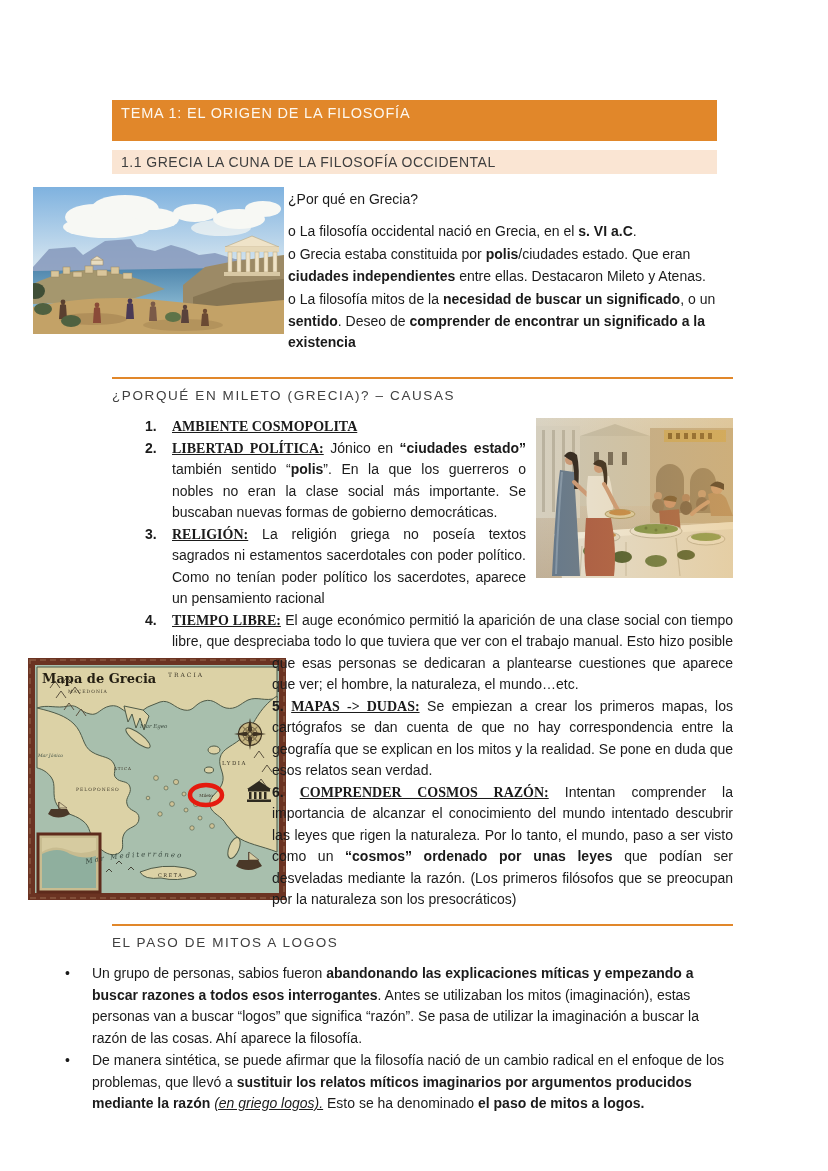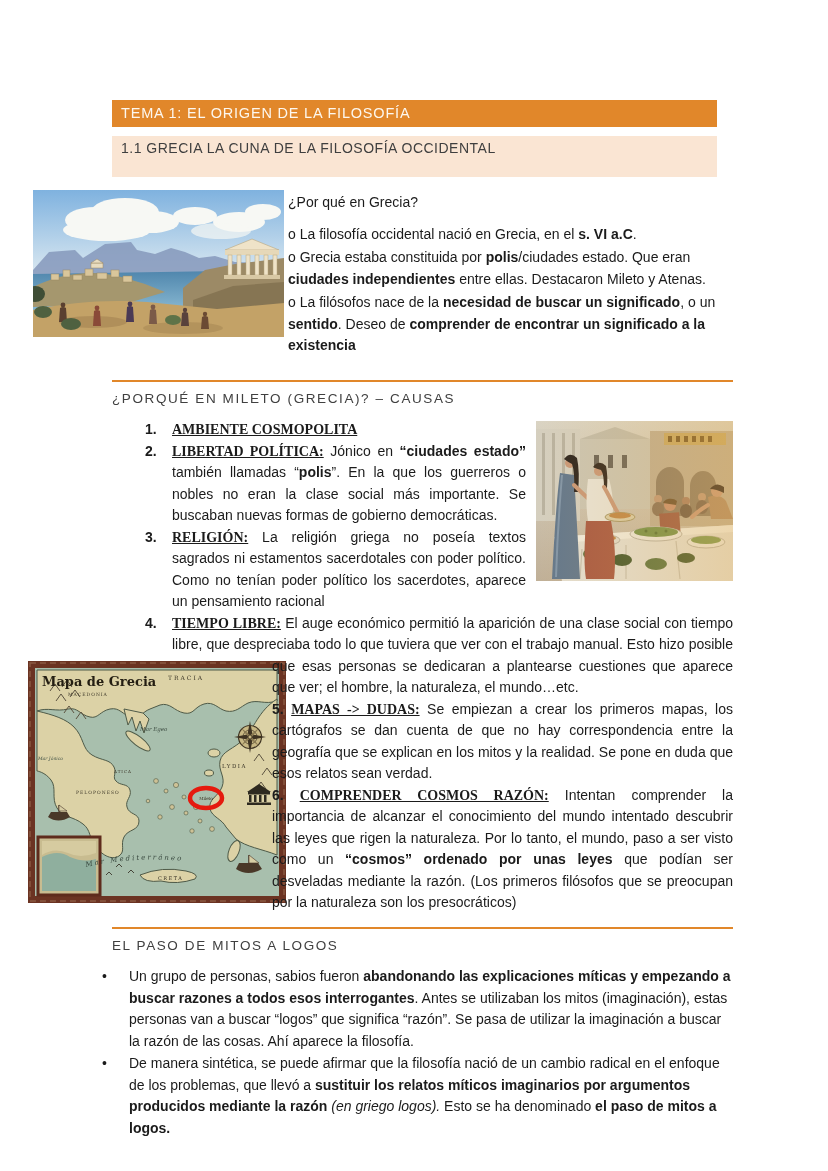--- a/index.html
+++ b/index.html
@@ -1,42 +1,42 @@
 <!DOCTYPE html>
 <html lang="es"><head>
 <meta charset="utf-8">
 <style>
   html,body{margin:0;padding:0;background:#ffffff;}
   .page{
     position:relative;width:828px;height:1171px;box-sizing:border-box;
     background:#ffffff;overflow:hidden;padding-top:100px;
     font-family:"Liberation Sans",sans-serif;font-size:14px;line-height:21.5px;color:#1b1b1b;
   }
-  .h1bar{margin:0 111px 9px 112px;background:#E1872A;height:27px;line-height:27px;
+  .h1bar{margin:0 111px 9px 112px;background:#E1872A;height:41px;line-height:27px;
          padding-left:9px;color:#FDF7EE;font-size:14.5px;letter-spacing:.8px;}
-  .h2bar{margin:0 111px 13px 112px;background:#FAE5D3;height:41px;line-height:25px;
+  .h2bar{margin:0 111px 13px 112px;background:#FAE5D3;height:24px;line-height:25px;
          padding-left:9px;color:#3F3F3F;font-size:14px;letter-spacing:.5px;}
   .intro{margin:0 95px 0 33px;display:flex;gap:4px;}
   .imgbox{flex:0 0 auto;}
   .imgbox svg{display:block;}
   .intro-text{flex:1;padding-top:2px;}
   .q{margin:0 0 10px;}
   .ib{margin:0 0 2px;}
   .rule{margin:21px 95px 0 112px;border-top:2px solid #E1872A;clear:both;}
   .rule.m2{margin-top:13px;}
   h3{margin:6px 95px 10px 112px;font-size:13.5px;font-weight:normal;color:#404040;letter-spacing:1.6px;}
   .causes{margin:0 95px 0 145px;}
   .market{float:right;width:197px;height:160px;margin:2px 0 8px 10px;}
   .cli{padding-left:27px;text-align:justify;margin:0;}
   .num{display:inline-block;width:27px;margin-left:-27px;font-weight:bold;}
   .numi{font-weight:bold;}
   .lbl{font-weight:bold;text-decoration:underline;font-family:Liberation Serif, serif;}
-  .b{font-weight:bold;} .i{font-style:italic;}
+  .b{font-weight:bold;} .i{font-style:italic;text-decoration:underline;}
   .mapwrap{float:left;width:234px;height:242px;margin:5px 10px 4px -144px;}
-  .mlist{margin:0 95px 0 102px;}
+  .mlist{margin:0 95px 0 65px;}
   .bli{padding-left:27px;margin:0 0 1px;}
   .bm{display:inline-block;width:27px;margin-left:-27px;}
 </style>
 </head>
 <body>
 
 <div class="page">
 
   <div class="h1bar">
     <span>TEMA 1: EL ORIGEN DE LA FILOSOFÍA</span>
@@ -132,21 +132,21 @@
             <ellipse cx="38" cy="134" rx="10" ry="6"></ellipse>
           <ellipse cx="140" cy="130" rx="8" ry="5" fill="#5E7348"></ellipse>
             <ellipse cx="2" cy="104" rx="10" ry="8" fill="#3F4E36"></ellipse>
         </g>
       </svg>
     </div>
     <div class="intro-text">
       <p class="q">¿Por qué en Grecia?</p>
       <p class="ib"><span>o La filosofía occidental nació en Grecia, en el </span><span class="b">s. VI a.C</span><span>.</span></p>
       <p class="ib"><span>o Grecia estaba constituida por </span><span class="b">polis</span><span>/ciudades estado. Que eran </span><span class="b">ciudades independientes</span><span> entre ellas. Destacaron Mileto y Atenas.</span></p>
-      <p class="ib"><span>o La filósofos nace de la </span><span class="b">necesidad de buscar un significado</span><span>, o un </span><span class="b">sentido</span><span>. Deseo de </span><span class="b">comprender de encontrar un significado a la existencia</span></p>
+      <p class="ib"><span>o La filosofía mitos de la </span><span class="b">necesidad de buscar un significado</span><span>, o un </span><span class="b">sentido</span><span>. Deseo de </span><span class="b">comprender de encontrar un significado a la existencia</span></p>
     </div>
   </div>
 
   <div class="rule"></div>
   <h3>¿PORQUÉ EN MILETO (GRECIA)? – CAUSAS</h3>
 
   <div class="causes">
     <div class="market imgbox">
       <svg width="197" height="160" viewBox="0 0 197 160">
         <defs>
@@ -246,21 +246,21 @@
           <ellipse cx="84" cy="94.5" rx="11" ry="3" fill="#C08848"></ellipse>
         </g>
         <rect width="197" height="160" fill="url(#warm)"></rect>
       </svg>
     </div>
 
     <div class="cli">
       <span class="num">1.</span><span class="lbl">AMBIENTE COSMOPOLITA</span><span></span>
     </div>
     <div class="cli">
-      <span class="num">2.</span><span class="lbl">LIBERTAD POLÍTICA:</span><span><span> Jónico en </span><span class="b">“ciudades estado”</span><span> también llamadas “</span><span class="b">polis</span><span>”. En la que los guerreros o nobles no eran la clase social más importante. Se buscaban nuevas formas de gobierno democráticas.</span></span>
+      <span class="num">2.</span><span class="lbl">LIBERTAD POLÍTICA:</span><span><span> Jónico en </span><span class="b">“ciudades estado”</span><span> también sentido “</span><span class="b">polis</span><span>”. En la que los guerreros o nobles no eran la clase social más importante. Se buscaban nuevas formas de gobierno democráticas.</span></span>
     </div>
     <div class="cli">
       <span class="num">3.</span><span class="lbl">RELIGIÓN:</span><span><span> La religión griega no poseía textos sagrados ni estamentos sacerdotales con poder político. Como no tenían poder político los sacerdotes, aparece un pensamiento racional</span></span>
     </div>
 
     <div class="cli">
       <span class="num">4.</span><span class="lbl">TIEMPO LIBRE:</span><span><span> El auge económico permitió la aparición de una clase social con tiempo libre, que despreciaba todo lo que tuviera que ver con el trabajo manual. Esto hizo posible que esas </span></span><span class="mapwrap imgbox">
           <svg width="258" height="242" viewBox="0 0 258 242" xmlns="http://www.w3.org/2000/svg" xmlns:xlink="http://www.w3.org/1999/xlink">
         <rect width="258" height="242" fill="#6B3322"></rect>
         <rect x="2" y="2" width="254" height="238" fill="none" stroke="#8A5A42" stroke-width="1.4" stroke-dasharray="6 4"></rect>

